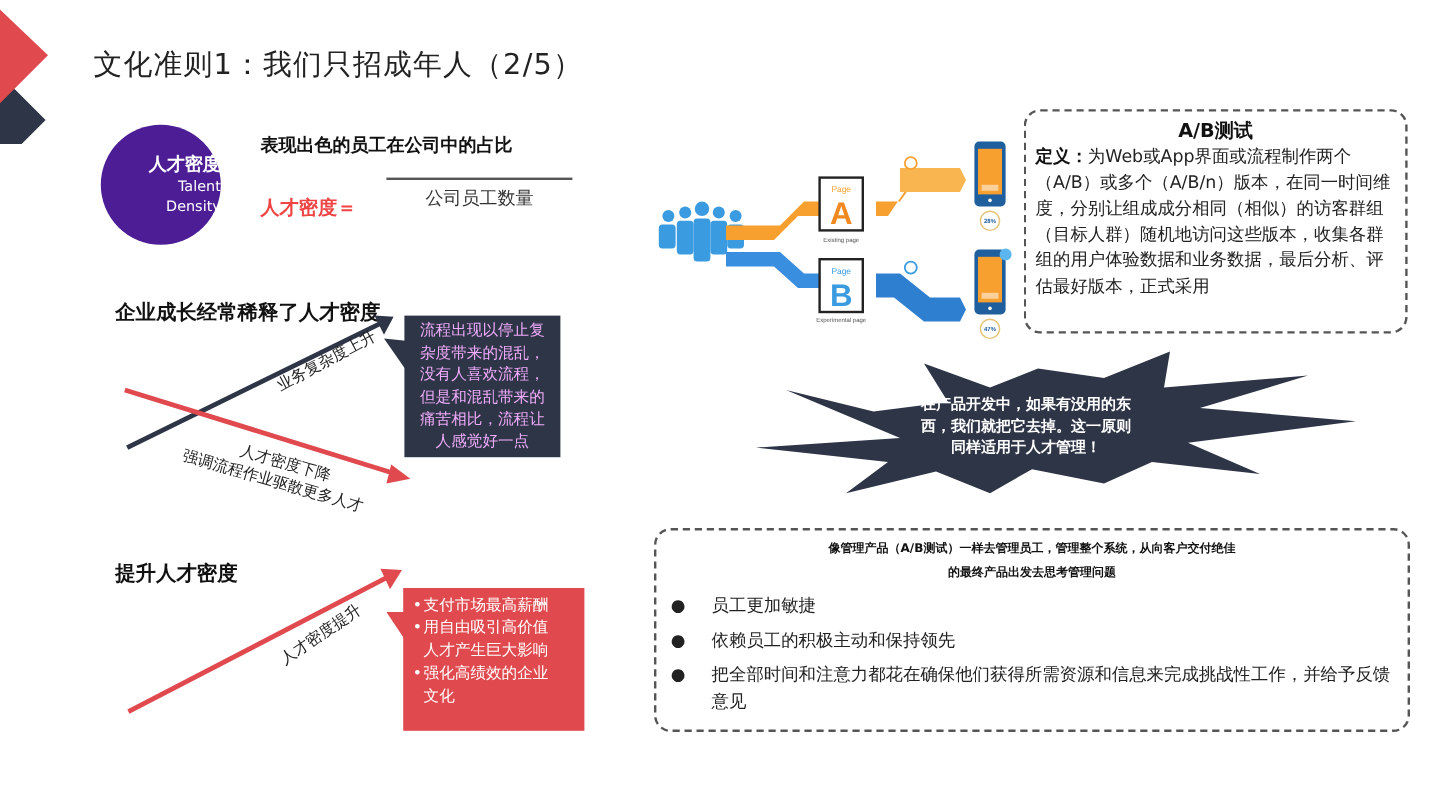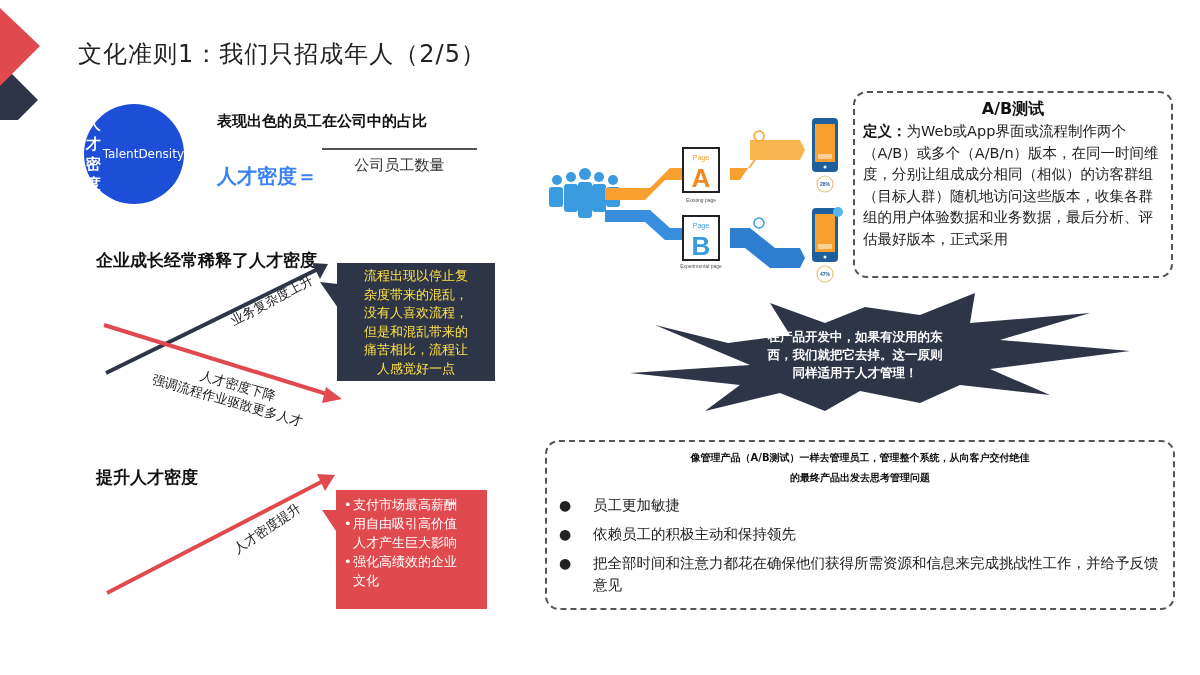--- a/index.html
+++ b/index.html
@@ -3,35 +3,35 @@
   <meta charset="utf-8">
   <style>
     * { margin: 0; padding: 0; box-sizing: border-box; }
     html, body { width: 1200px; height: 675px; background: #ffffff; overflow: hidden; }
     body { position: relative; font-family: "DejaVu Sans", "Liberation Sans", sans-serif; color: #222; }
     .abs { position: absolute; }
 
     .corner-deco { left: 0; top: 0; width: 60px; height: 120px; }
     .page-title { left: 78px; top: 38px; font-size: 24px; color: #222; letter-spacing: 1px; white-space: nowrap; }
 
-    .talent-circle { left: 84px; top: 104px; width: 100px; height: 100px; border-radius: 50%; background: #1d4ed8;
-      color: #fff; display: flex; align-items: center; justify-content: center; text-align: center; }
+    .talent-circle { left: 84px; top: 104px; width: 100px; height: 100px; border-radius: 50%; background: #4c1d95;
+      color: #fff; display: flex; flex-direction: column; align-items: flex-end; justify-content: center; text-align: center; }
     .talent-circle .cn { font-size: 15px; font-weight: bold; line-height: 20px; }
     .talent-circle .en { font-size: 12px; line-height: 17px; }
 
     .ratio-desc { left: 217px; top: 112px; font-size: 15px; font-weight: bold; color: #111; white-space: nowrap; }
-    .formula-label { left: 217px; top: 163px; font-size: 20px; font-weight: bold; color: #3b82f6; white-space: nowrap; }
+    .formula-label { left: 217px; top: 163px; font-size: 16px; font-weight: bold; color: #ef4444; white-space: nowrap; }
     .fraction { left: 322px; top: 146px; width: 155px; text-align: center; }
     .fraction .num { font-size: 15px; color: #333; height: 24px; line-height: 24px; }
     .fraction .bar { height: 2px; background: #555; margin: 2px 0 4px 0; }
     .fraction .den { font-size: 15px; color: #333; line-height: 22px; }
 
     .section-h { font-size: 17px; font-weight: bold; color: #111; white-space: nowrap; }
 
-    .dark-callout { left: 337px; top: 263px; width: 158px; height: 118px; background: #2e3547; color: #fde047;
+    .dark-callout { left: 337px; top: 263px; width: 130px; height: 118px; background: #2e3547; color: #f0abfc;
       font-size: 13px; line-height: 18.5px; padding: 4px 6px; text-align: center; }
     .red-callout { left: 336px; top: 490px; width: 151px; height: 119px; background: #e04a4f; color: #fff;
       font-size: 13px; line-height: 19px; padding: 5px 8px; }
     .red-callout .item { display: flex; }
     .red-callout .dot { width: 9px; flex: none; }
 
     .rot-label { font-size: 13px; color: #222; white-space: nowrap; transform-origin: left bottom; }
 
     .ab-box { left: 853px; top: 91px; width: 320px; height: 187px; border: 2px dashed #555; border-radius: 14px; padding: 4px 8px; }
     .ab-box .title { font-size: 16px; font-weight: bold; text-align: center; line-height: 24px; color: #111; }

